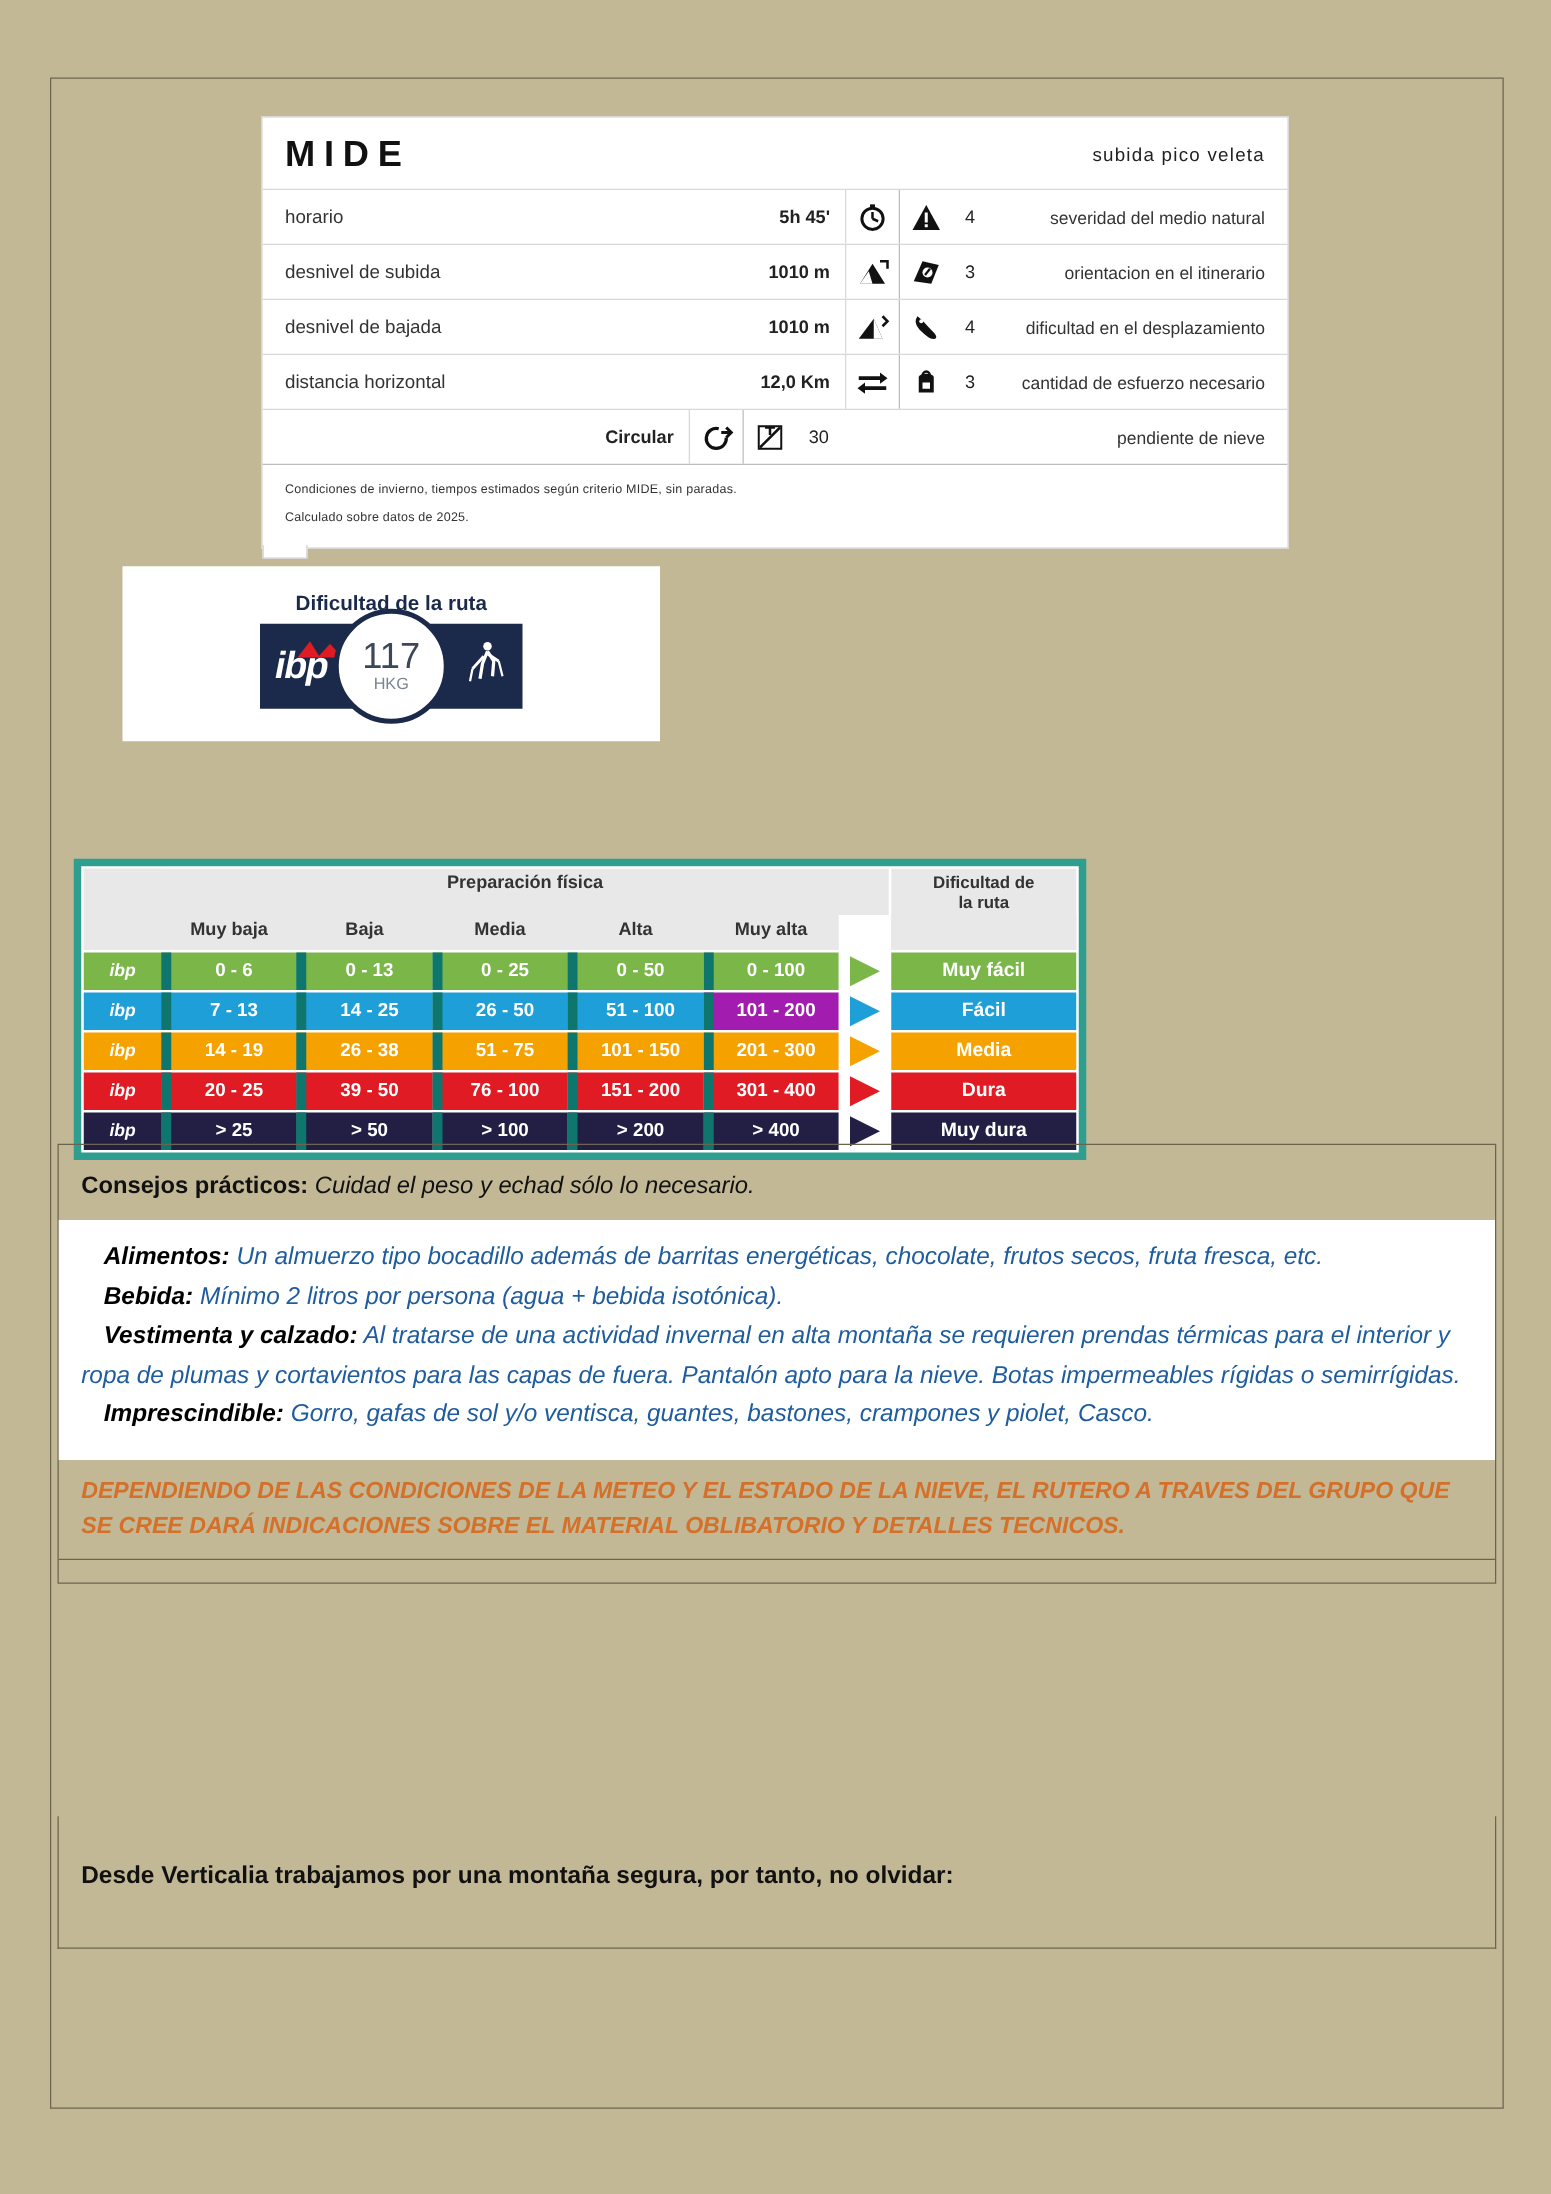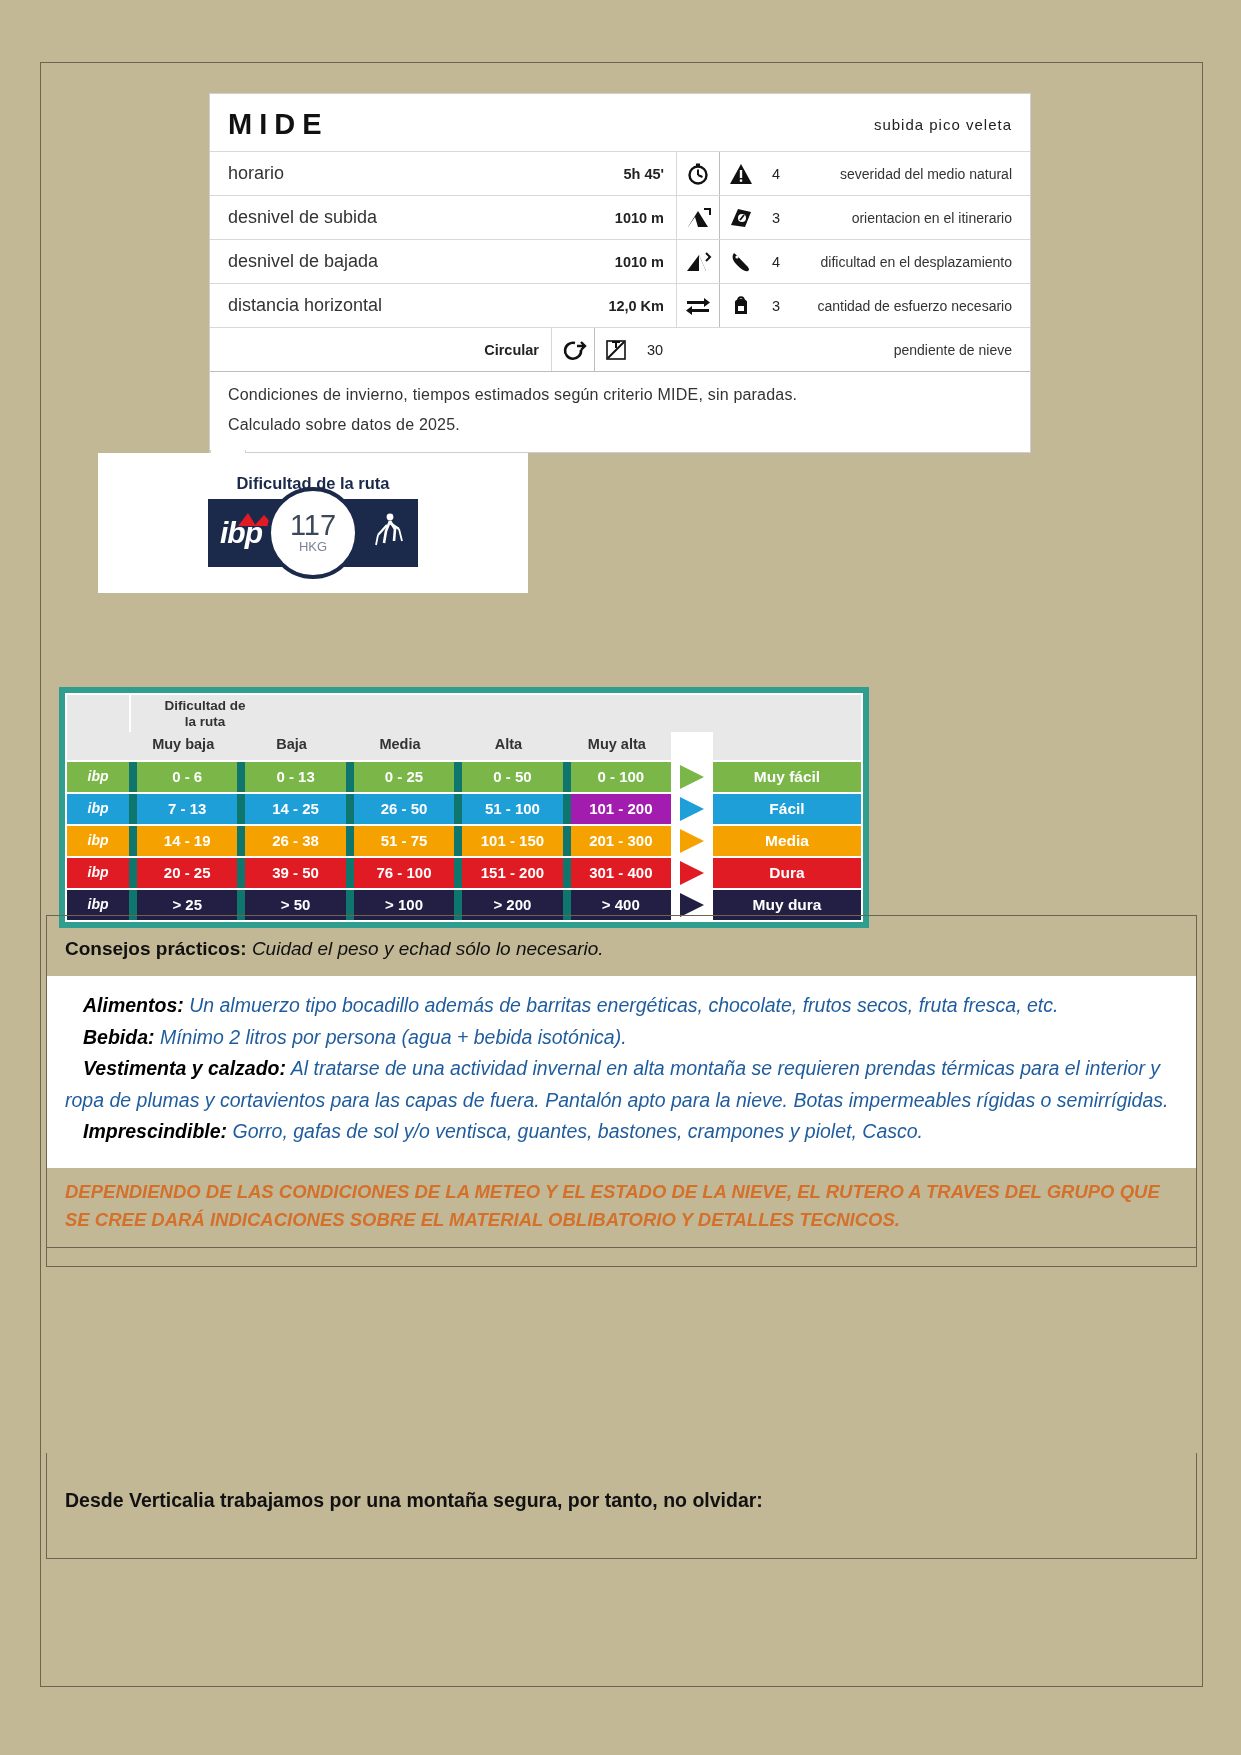--- a/index.html
+++ b/index.html
@@ -57,21 +57,21 @@
     align-items: stretch;
     border-top: 1px solid #d8d8d8;
     min-height: 43px;
   }
   .mide-row:first-of-type { border-top: 1px solid #bdbdbd; }
   .cell-label {
     width: 250px;
     display: flex;
     align-items: center;
     padding-left: 18px;
-    font-size: 18px;
+    font-size: 15px;
     color: #333;
     box-sizing: border-box;
   }
   .cell-value {
     flex: 1;
     display: flex;
     align-items: center;
     justify-content: flex-end;
     padding-right: 12px;
     font-size: 14.5px;
@@ -102,21 +102,21 @@
     justify-content: flex-end;
     padding-right: 18px;
     font-size: 14px;
     color: #333;
   }
   .mide-notes {
     border-top: 1px solid #bdbdbd;
     padding: 14px 18px 16px 18px;
   }
   .mide-notes div {
-    font-size: 16px;
+    font-size: 10px;
     color: #333;
     margin-bottom: 12px;
     letter-spacing: .2px;
   }
   .mide-notes div:last-child { margin-bottom: 2px; }
   .mide-tab {
     position: absolute;
     left: 0px;
     bottom: -9px;
     width: 34px;
@@ -486,20 +486,21 @@
         <path d="M4 24 L2 34 M25 18 L28 30" stroke="#fff" stroke-width="1.8" fill="none"></path>
       </svg>
     </div>
   </div>
 
   <div class="matrix">
     <div class="matrix-inner">
 
       <div class="m-row m-head-row">
         <div class="m-c-ibp blank">ibp</div>
+        <div class="m-prep">Preparación física</div>
         <div class="m-diff-head">
           <span>Dificultad de</span><br>
           <span>la ruta</span>
         </div>
       </div>
 
       <div class="m-subhead">
         <div class="m-c-ibp blank">ibp</div>
         <div class="m-sub">Muy baja</div>
         <div class="m-sub">Baja</div>

